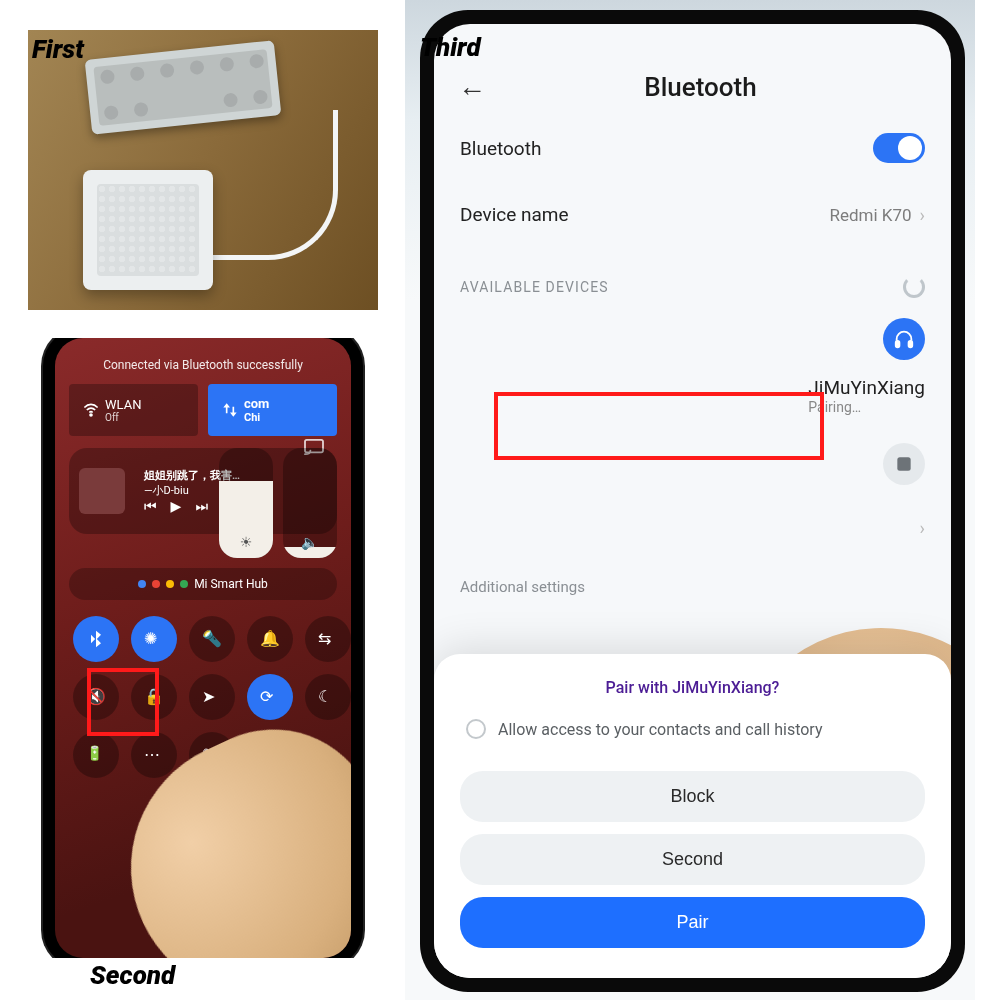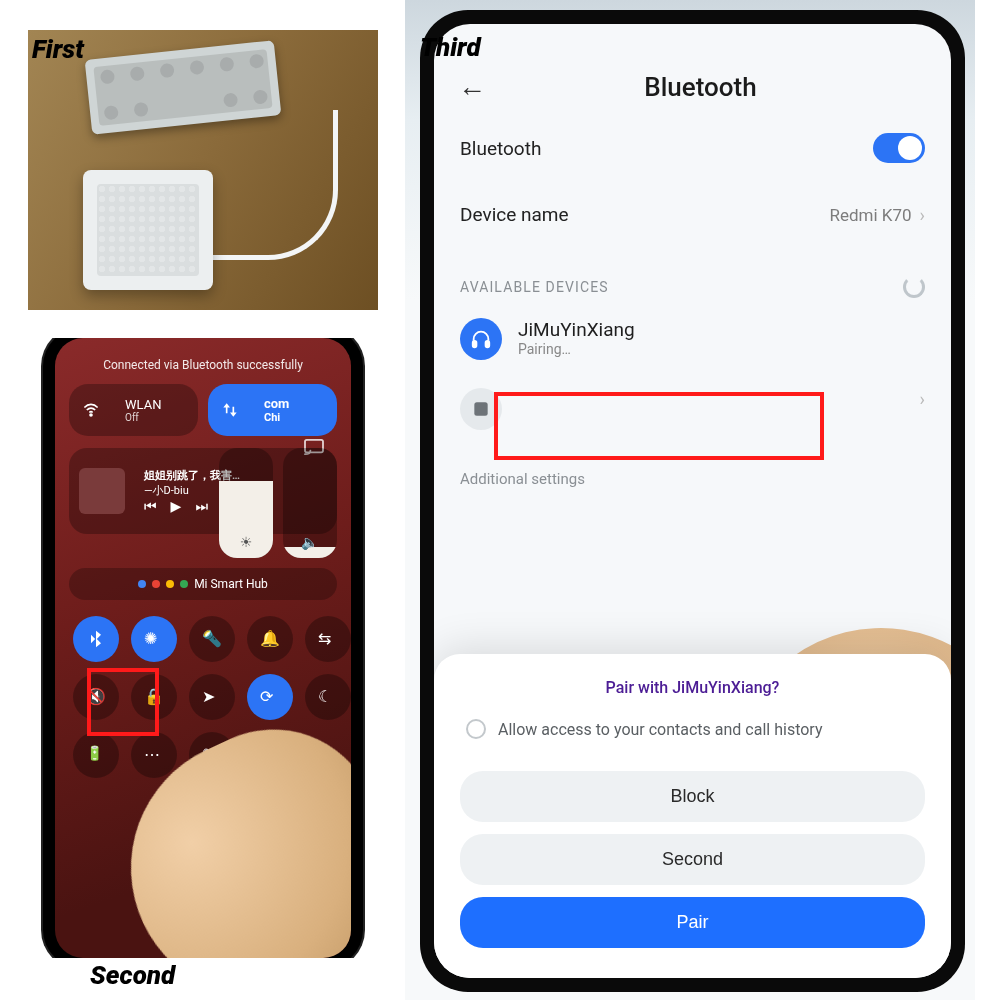--- a/index.html
+++ b/index.html
@@ -51,21 +51,21 @@
     position:absolute; left:15px; top:-10px; width:320px; height:640px;
     background:#000; border-radius:38px; padding:10px 12px;
     box-shadow: 0 0 0 2px #222;
   }
   .screen2{
     width:100%; height:100%; border-radius:28px; overflow:hidden; position:relative;
     background:linear-gradient(160deg,#8a2a2a 0%,#6e1d1b 40%,#4a1311 80%);
   }
   .cc-toast{color:#fff; font-size:12px; text-align:center; padding:20px 0 6px; opacity:.9;}
   .cc-row{display:flex; gap:10px; padding:6px 14px;}
-  .tile{border-radius:19px; display:flex; align-items:center; gap:24px; padding:12px; color:#fff; font-size:13px;}
+  .tile{border-radius:4px; display:flex; align-items:center; gap:4px; padding:12px; color:#fff; font-size:13px;}
   .tile-dark{background:rgba(0,0,0,.28);}
   .tile-blue{background:#2c74f5;font-weight:bold;}
   .wlan{flex:1;}
   .wlan .sub{font-size:10px; opacity:.8;}
   .datatile{flex:1;}
   .media{
     margin:6px 14px; height:86px; border-radius:18px; background:rgba(0,0,0,.28);
     display:flex; align-items:center; gap:10px; padding:10px; color:#fff;
   }
   .album{width:46px;height:46px;background:#7a3b3b;border-radius:6px;flex:none;}
@@ -110,21 +110,21 @@
   .bt-header{display:flex; align-items:center; gap:18px; padding:46px 24px 10px; font-size:26px; font-weight:500;}
   .back{font-size:28px;color:#333;}
   .bt-title{flex:1;text-align:center;margin-left:-30px;}
   .row{display:flex;align-items:center;justify-content:space-between;padding:20px 26px;font-size:19px;color:#222;}
   .row .rv{color:#7c7c7c;display:flex;align-items:center;gap:8px;font-size:17px;}
   .chev{color:#bbb;font-size:18px;}
   .toggle{width:52px;height:30px;background:#2c74f5;border-radius:20px;position:relative;}
   .toggle::after{content:'';position:absolute;right:3px;top:3px;width:24px;height:24px;background:#fff;border-radius:50%;}
   .sect{padding:30px 26px 6px; color:#8a8f94; font-size:14px; letter-spacing:.08em; display:flex; justify-content:space-between; align-items:center;}
   .spin{width:22px;height:22px;border:3px solid #bfc6cb;border-top-color:transparent;border-radius:50%;}
-  .dev{display:flex;align-items:flex-start;gap:16px;padding:14px 26px;}
+  .dev{display:flex;align-items:flex-end;gap:16px;padding:14px 26px;flex-direction:column;}
   .dev-ico{width:42px;height:42px;border-radius:50%;display:flex;align-items:center;justify-content:center;}
   .dev-ico.blue{background:#2c74f5;color:#fff;}
   .dev-ico.gray{background:#e5e9ec;color:#6d7378;}
   .dev-txt .n{font-size:19px;color:#1f1f1f;}
   .dev-txt .s{font-size:14px;color:#888;}
   .dev .spacer{flex:1;}
   .hl3{left:60px; top:368px; width:330px; height:68px;}
   .addl{padding:26px 26px 8px;color:#8a8f94;font-size:15px;}
 
   .sheet{

